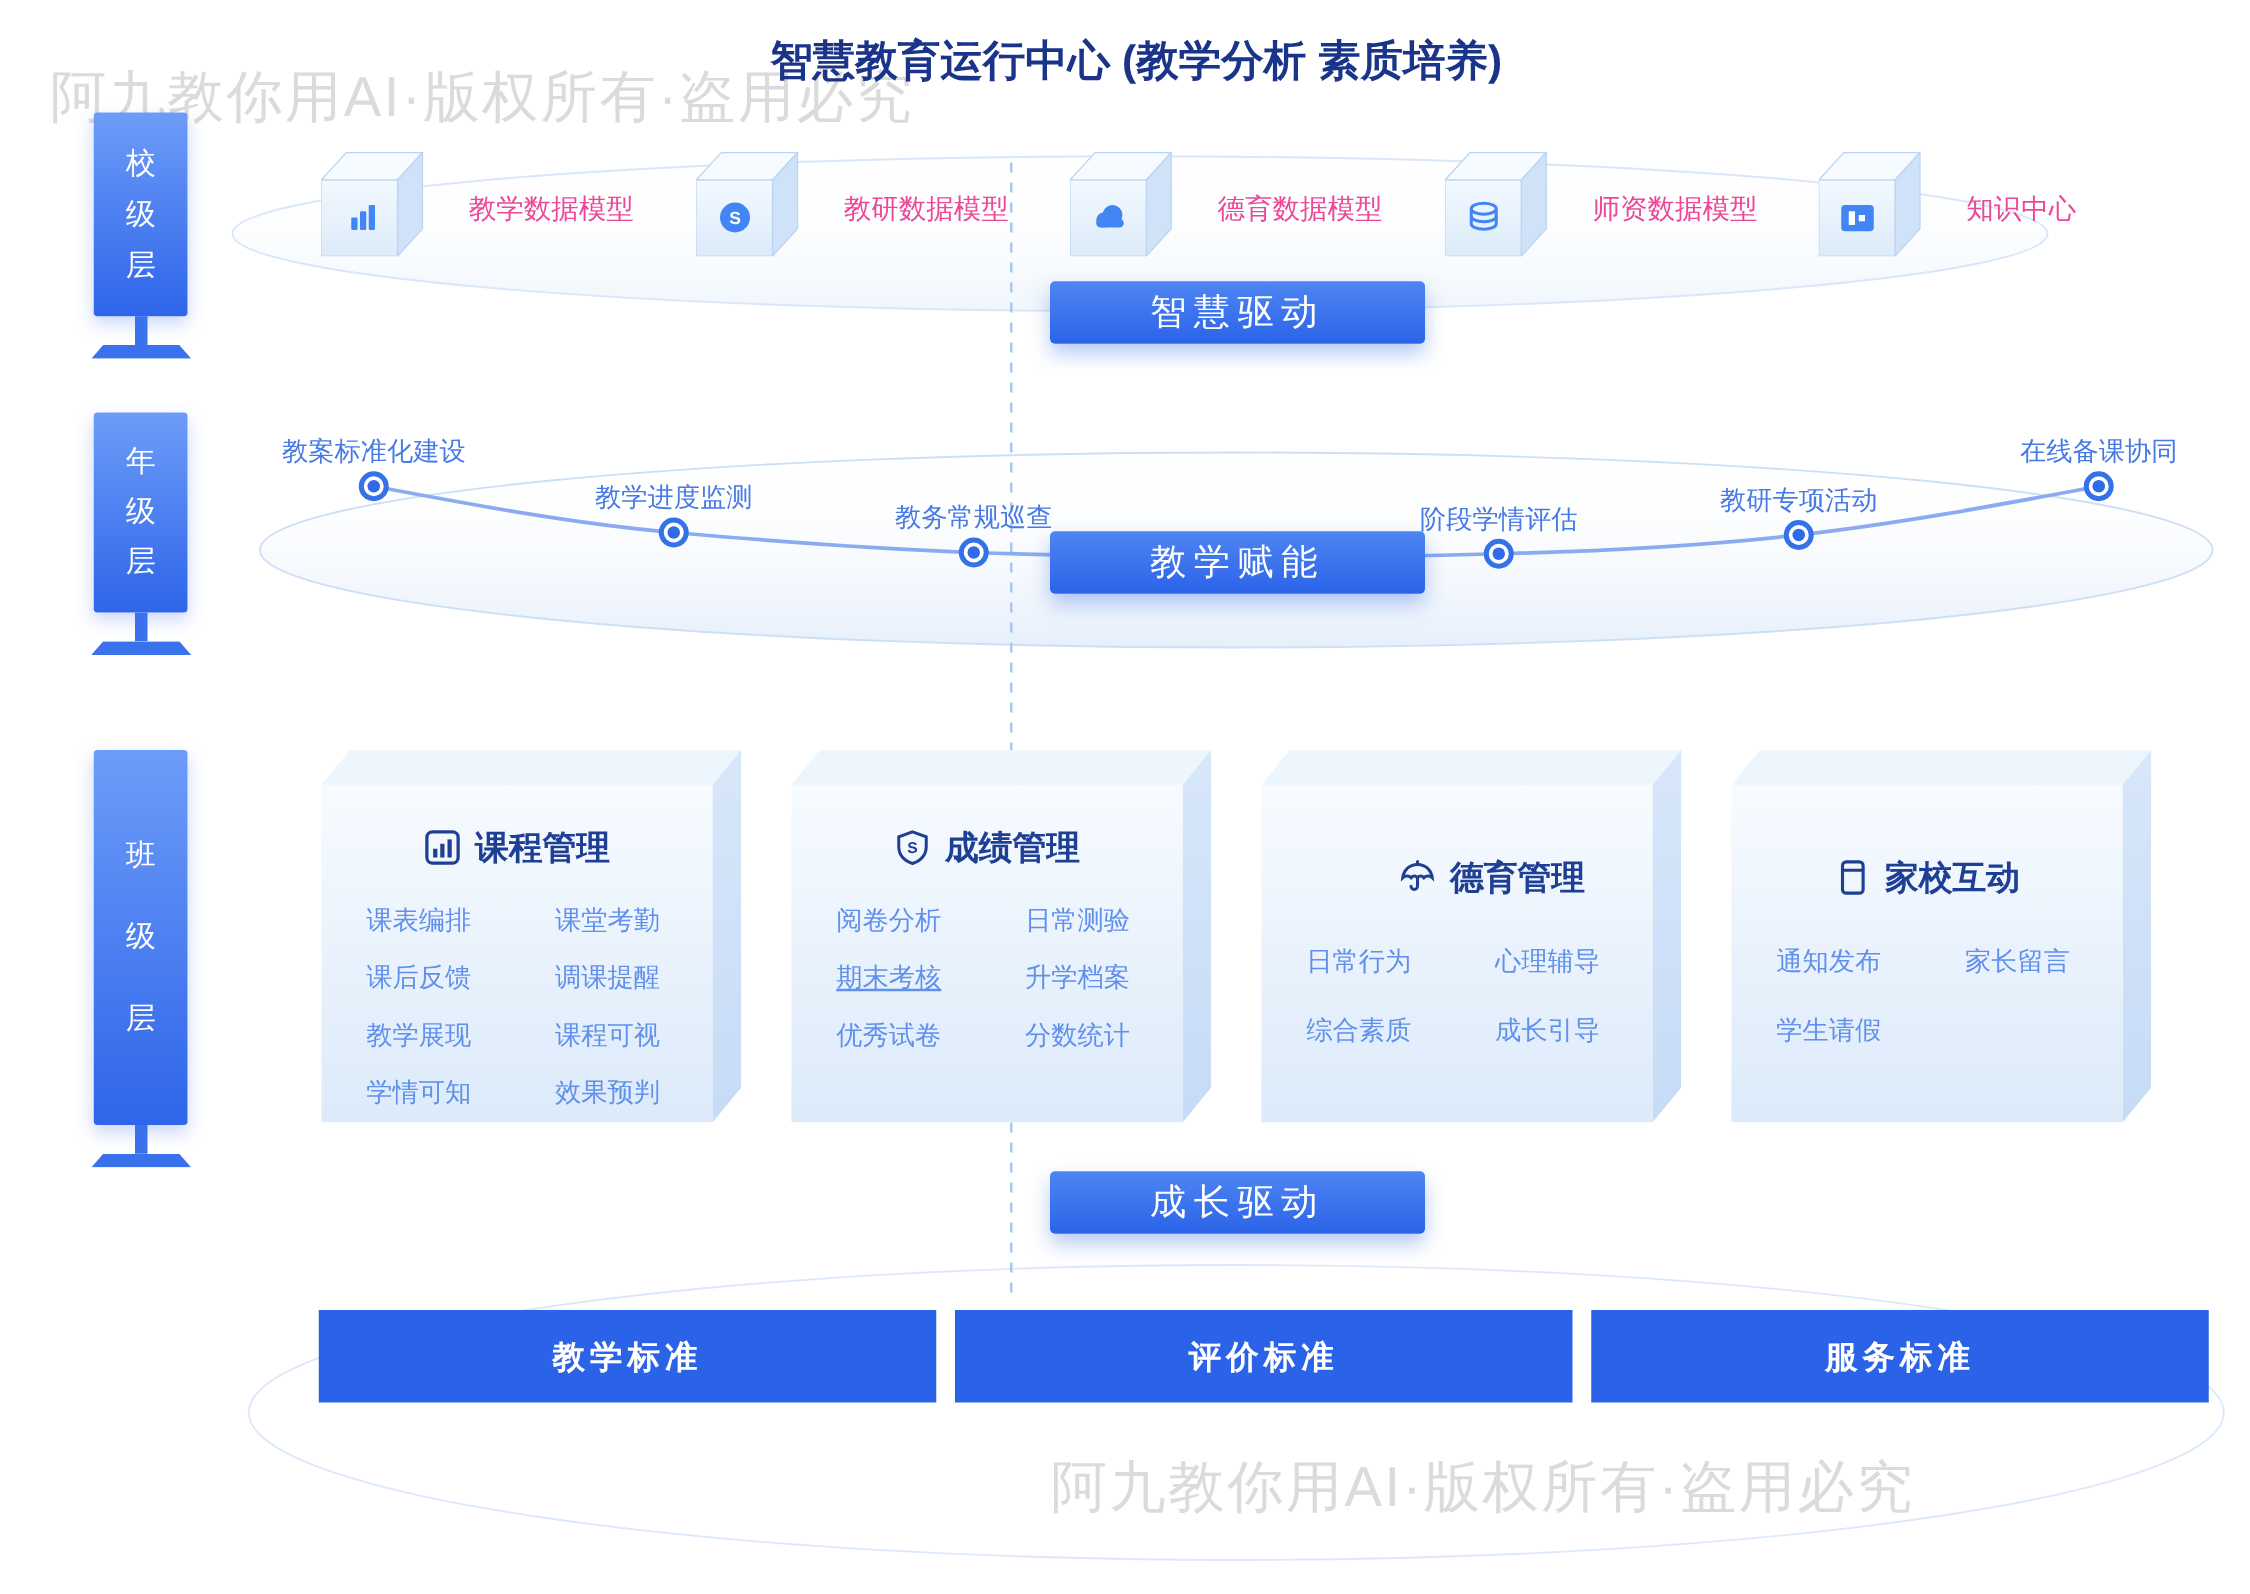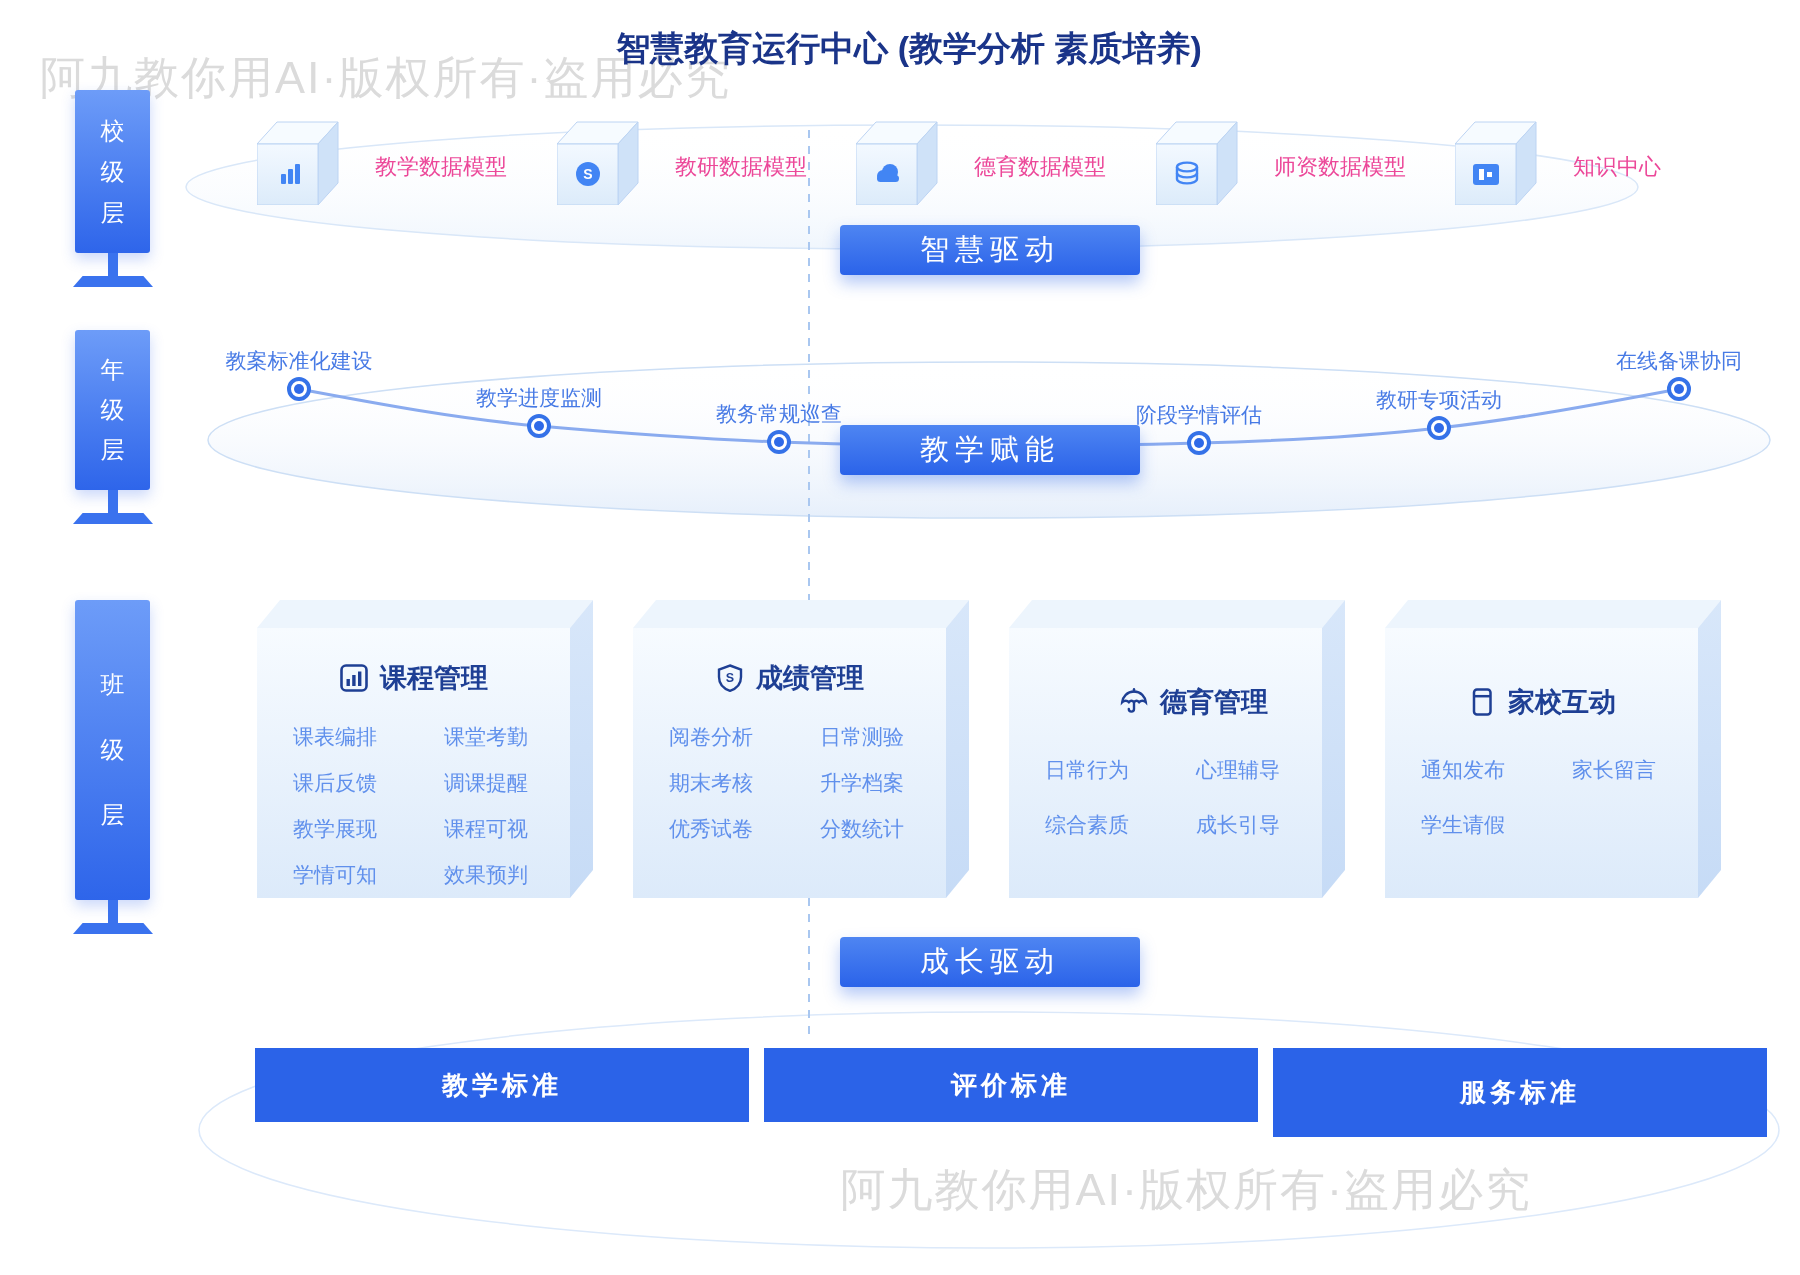--- a/index.html
+++ b/index.html
@@ -187,21 +187,21 @@
     </svg></div>
       <div class="abs card-header" style="left: 633px; top: 660px; width: 313px;">
         <svg width="30" height="30" viewBox="0 0 30 30">
           <path d="M15 2.5 L26 6.5 V14 C26 21 21.5 25.6 15 27.8 C8.5 25.6 4 21 4 14 V6.5 Z" fill="none" stroke="#1e3f94" stroke-width="2.4"></path>
           <text x="15" y="19" font-size="12.5" font-weight="bold" fill="#1e3f94" text-anchor="middle" font-family="Liberation Sans,sans-serif">S</text>
         </svg>
         <span>成绩管理</span>
       </div>
       <div class="abs card-item" style="left: 669px; top: 725px;">阅卷分析</div>
       <div class="abs card-item" style="left: 820px; top: 725px;">日常测验</div>
-      <div class="abs card-item" style="left: 669px; top: 771px;">期末考核</div>
+      <div class="abs card-item" style="left: 669px; top: 771px; text-decoration: underline;">期末考核</div>
       <div class="abs card-item" style="left: 820px; top: 771px;">升学档案</div>
       <div class="abs card-item" style="left: 669px; top: 817px;">优秀试卷</div>
       <div class="abs card-item" style="left: 820px; top: 817px;">分数统计</div>
       <div class="abs" style="left: 1009px; top: 600px; width: 336px; height: 298px;"><svg width="336" height="298" viewBox="0 0 336 298">
       <polygon points="0,28 23,0 336,0 313,28" fill="#edf5fd"></polygon>
       <polygon points="313,28 336,0 336,270 313,298" fill="url(#gCardRight)"></polygon>
       <rect x="0" y="28" width="313" height="270" fill="url(#gCardFront)"></rect>
     </svg></div>
       <div class="abs card-header" style="left: 1009px; top: 684px; width: 369px;">
         <svg width="30" height="30" viewBox="0 0 30 30">
@@ -231,21 +231,21 @@
         </svg>
         <span>家校互动</span>
       </div>
       <div class="abs card-item" style="left: 1421px; top: 758px;">通知发布</div>
       <div class="abs card-item" style="left: 1572px; top: 758px;">家长留言</div>
       <div class="abs card-item" style="left: 1421px; top: 813px;">学生请假</div>
     </div>
   <div id="bars">
       <div class="abs std-bar" style="left: 255px; top: 1048px; width: 494px; height: 74px;">教学标准</div>
       <div class="abs std-bar" style="left: 764px; top: 1048px; width: 494px; height: 74px;">评价标准</div>
-      <div class="abs std-bar" style="left: 1273px; top: 1048px; width: 494px; height: 89px;">服务标准</div>
+      <div class="abs std-bar" style="left: 1273px; top: 1048px; width: 494px; height: 74px;">服务标准</div>
     </div>
   <div id="buttons">
       <div class="abs drive-btn" style="left: 840px; top: 225px; width: 300px; height: 50px;">智慧驱动</div>
       <div class="abs drive-btn" style="left: 840px; top: 425px; width: 300px; height: 50px;">教学赋能</div>
       <div class="abs drive-btn" style="left: 840px; top: 937px; width: 300px; height: 50px;">成长驱动</div>
     </div>
   <div id="timeline">
       <div class="abs t-label" style="left: 299px; top: 347px;">教案标准化建设</div>
       <div class="abs t-dot" style="left: 299px; top: 389px;">
         <i></i>

